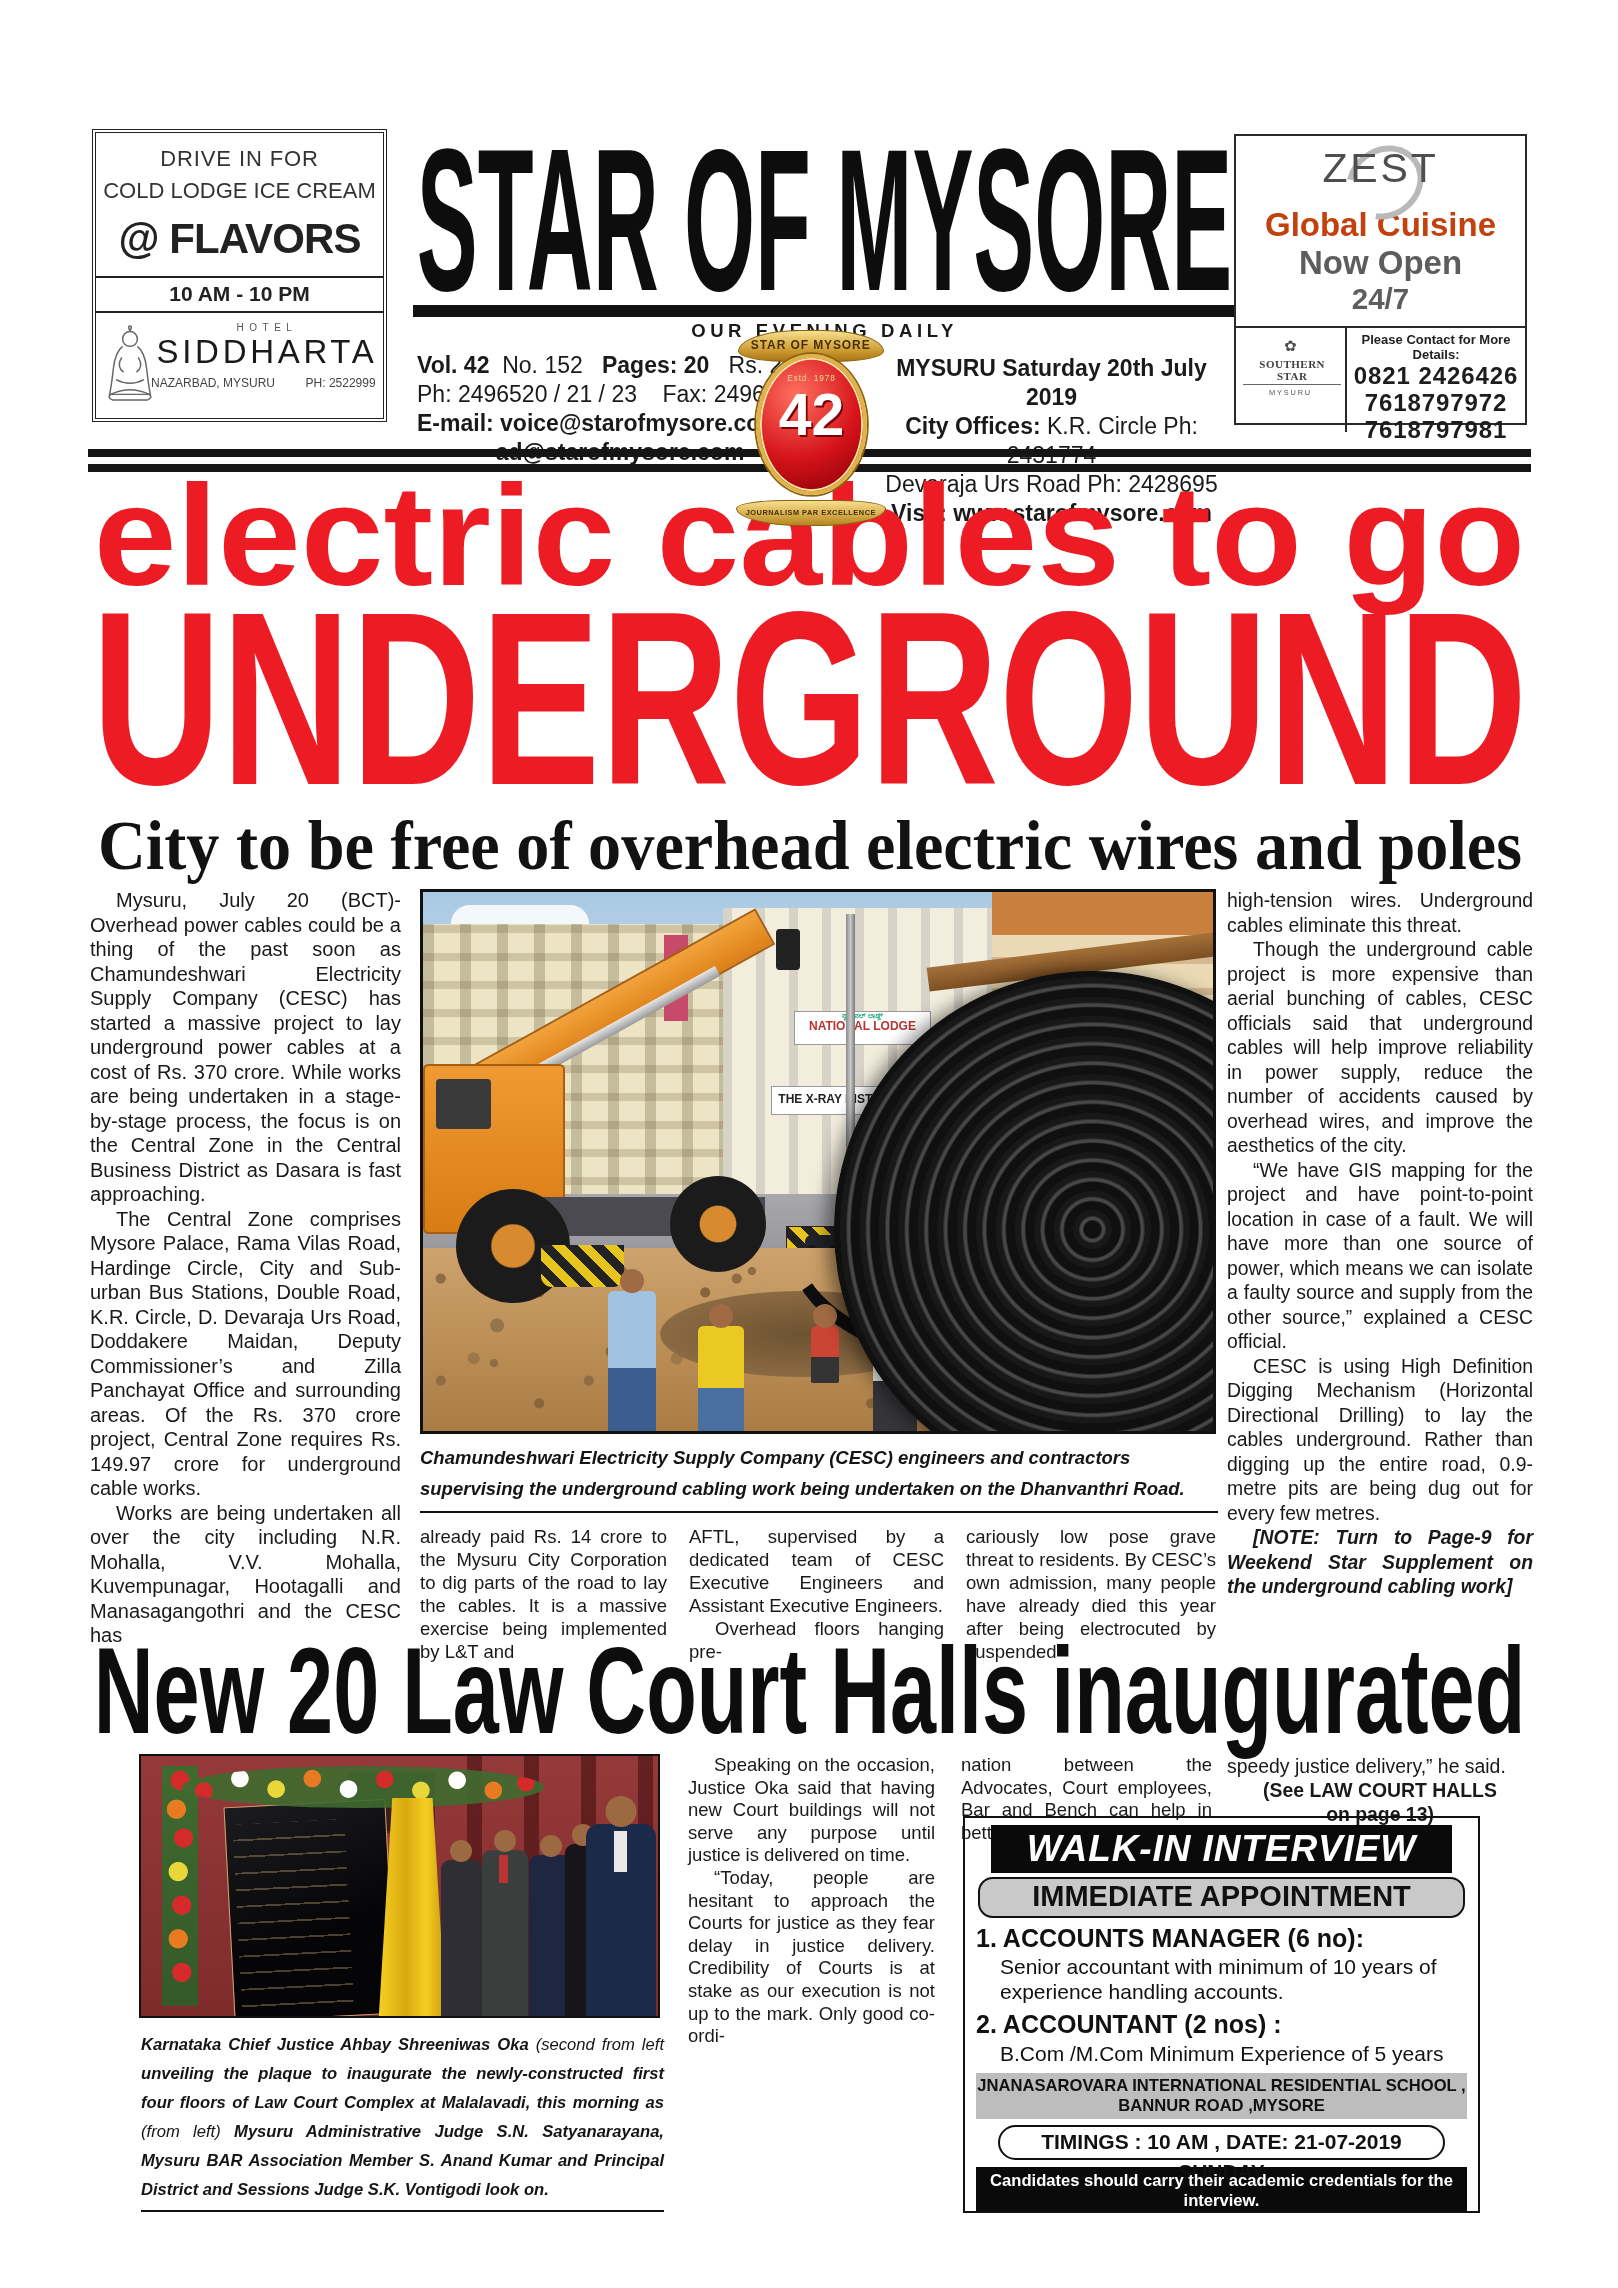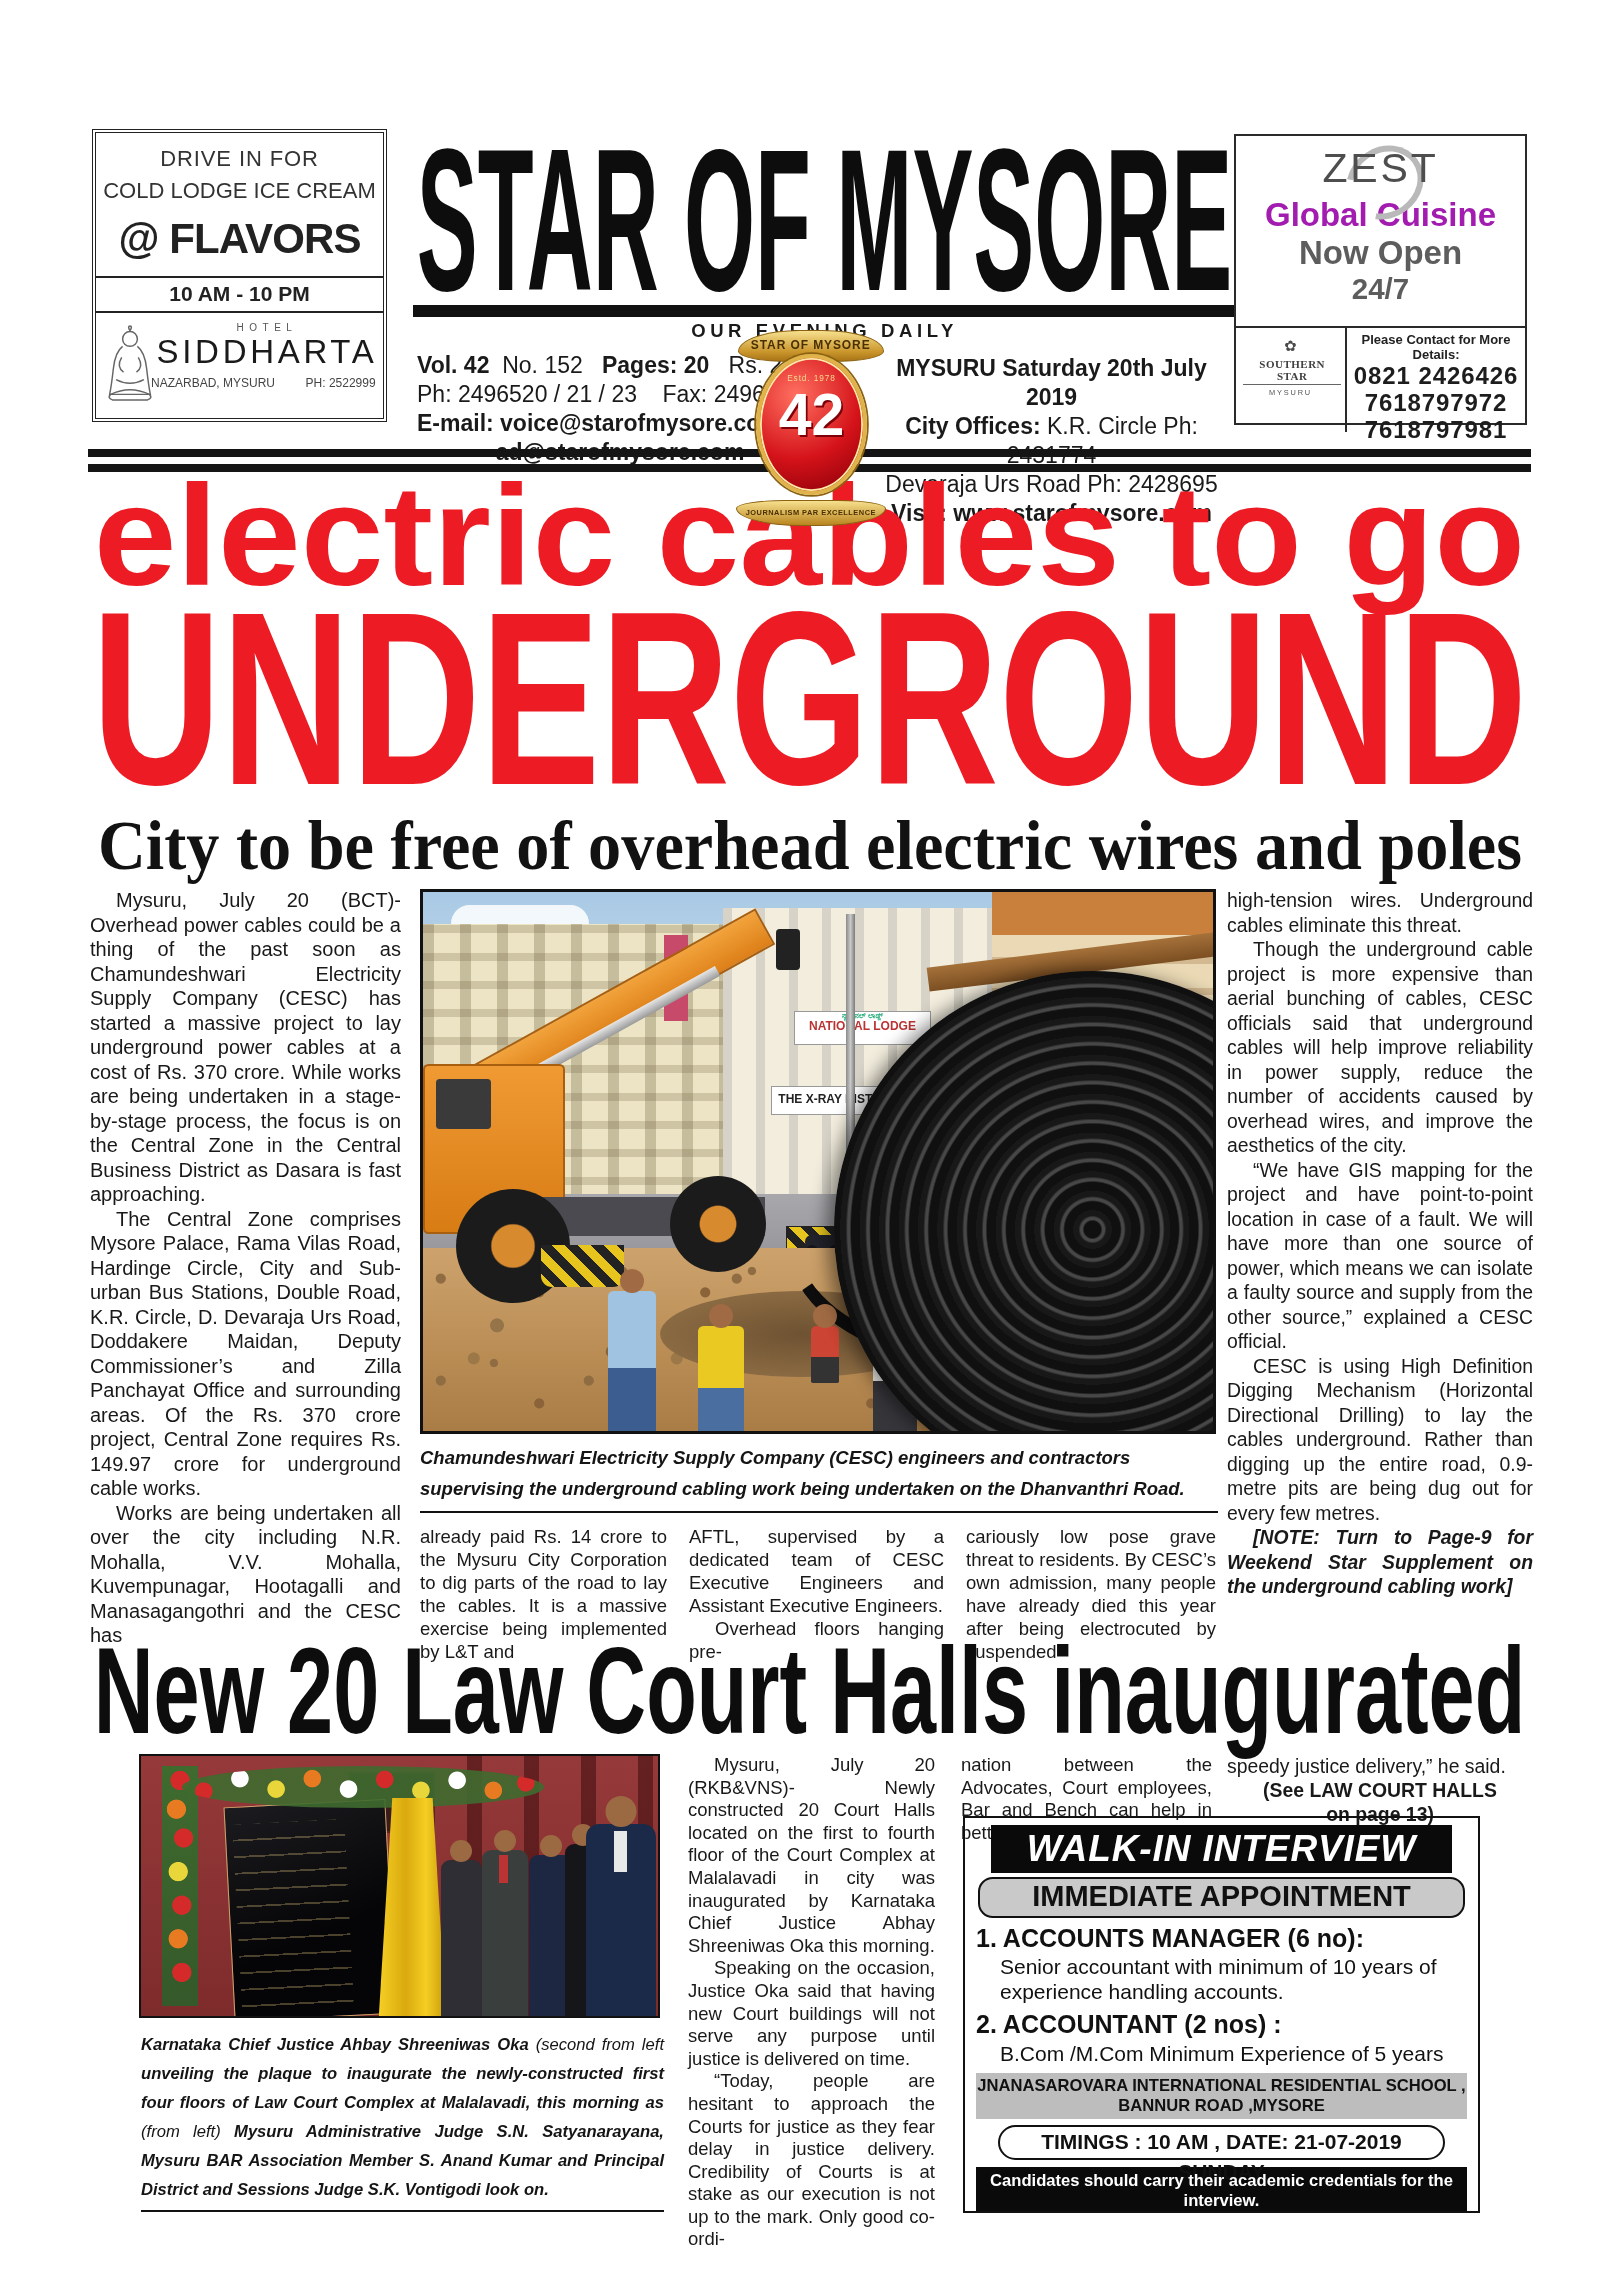--- a/index.html
+++ b/index.html
@@ -41,21 +41,21 @@
   .em-ribbon-b{position:absolute;left:1.8px;bottom:0;width:148px;height:24px;background:linear-gradient(180deg,#f7e08e,#b9851f);
                border-radius:40% 40% 55% 55%/40% 40% 85% 85%;border:0.9px solid #8a6212;
                color:#4a3000;font-size:7.4px;font-weight:bold;text-align:center;line-height:24px;letter-spacing:0.5px;}
 
   
   .zest{left:1234px;top:134px;width:293px;height:291px;border:2.8px solid #2a2a2a;box-sizing:border-box;}
   .zest-top{position:relative;height:181px;border-bottom:2.8px solid #2a2a2a;text-align:center;}
   .zest-circle{position:absolute;left:109px;top:1.8px;width:68px;height:59px;border:6.5px solid #b9b9b9;border-left-color:transparent;
                border-radius:50%;transform:rotate(-35deg);}
   .zest-word{position:relative;font-size:41px;letter-spacing:2.8px;color:#4e4e4e;margin-top:9.2px;font-weight:400;}
-  .zest-l1{font-size:33px;font-weight:bold;color:#a21caf;margin-top:4px;text-align:center;}
+  .zest-l1{font-size:33px;font-weight:bold;color:#c2410c;margin-top:14px;text-align:center;}
   .zest-l2{font-size:33px;font-weight:bold;color:#5d5d5d;}
   .zest-l3{font-size:29.5px;font-weight:bold;color:#5d5d5d;}
   .zest-bot{display:flex;height:104px;}
   .zest-hotel{width:109px;border-right:2.8px solid #2a2a2a;text-align:center;padding-top:11px;}
   .zest-flower{font-size:14.8px;color:#4a4a4a;line-height:14.8px;}
   .zest-hname{font-family:"Liberation Serif",serif;font-size:11px;font-weight:bold;color:#404040;margin-top:3.7px;letter-spacing:0.5px;border-bottom:0.9px solid #666;padding-bottom:2.8px;margin-left:7px;margin-right:3.7px;}
   .zest-hcity{font-size:7.4px;color:#555;margin-top:2.8px;letter-spacing:1.8px;}
   .zest-contact{flex:1;text-align:center;padding-top:3.7px;}
   .zest-clabel{font-size:13px;font-weight:bold;color:#222;}
   .zest-ph{font-size:24px;font-weight:bold;color:#1d1d1d;line-height:27px;letter-spacing:0.9px;}
@@ -388,21 +388,20 @@
     <div class="suit s3"></div>
     <div class="suit s4"></div>
     <div class="suit s5"></div>
   </div>
 
   <div class="abs caption2">
     <span>Karnataka Chief Justice Ahbay Shreeniwas Oka </span><span class="reg">(second from left </span><span>unveiling the plaque to inaugurate the newly-constructed first four floors of Law Court Complex at Malalavadi, this morning as </span><span class="reg">(from left) </span><span>Mysuru Administrative Judge S.N. Satyanarayana, Mysuru BAR Association Member S. Anand Kumar and Principal District and Sessions Judge S.K. Vontigodi look on.</span>
   </div>
 
   <div class="col courtcol1">
-    <p>Mysuru, July 20 (RKB&amp;VNS)- Newly constructed 20 Court Halls located on the first to fourth floor of the Court Complex at Malalavadi in city was inaugurated by Karnataka Chief Justice Abhay Shreeniwas Oka this morning.</p>
     <p>Speaking on the occasion, Justice Oka said that having new Court buildings will not serve any purpose until justice is delivered on time.</p>
     <p>“Today, people are hesitant to approach the Courts for justice as they fear delay in justice delivery. Credibility of Courts is at stake as our execution is not up to the mark. Only good co-ordi-</p>
   </div>
   <div class="col courtcol2">
     <p class="ni">nation between the Advocates, Court employees, Bar and Bench can help in better and</p>
   </div>
   <div class="col courtcol3">
     <p class="ni">speedy justice delivery,” he said.</p>
     <p class="see">(See LAW COURT HALLS</p>
     <p class="see">on page 13)</p>

